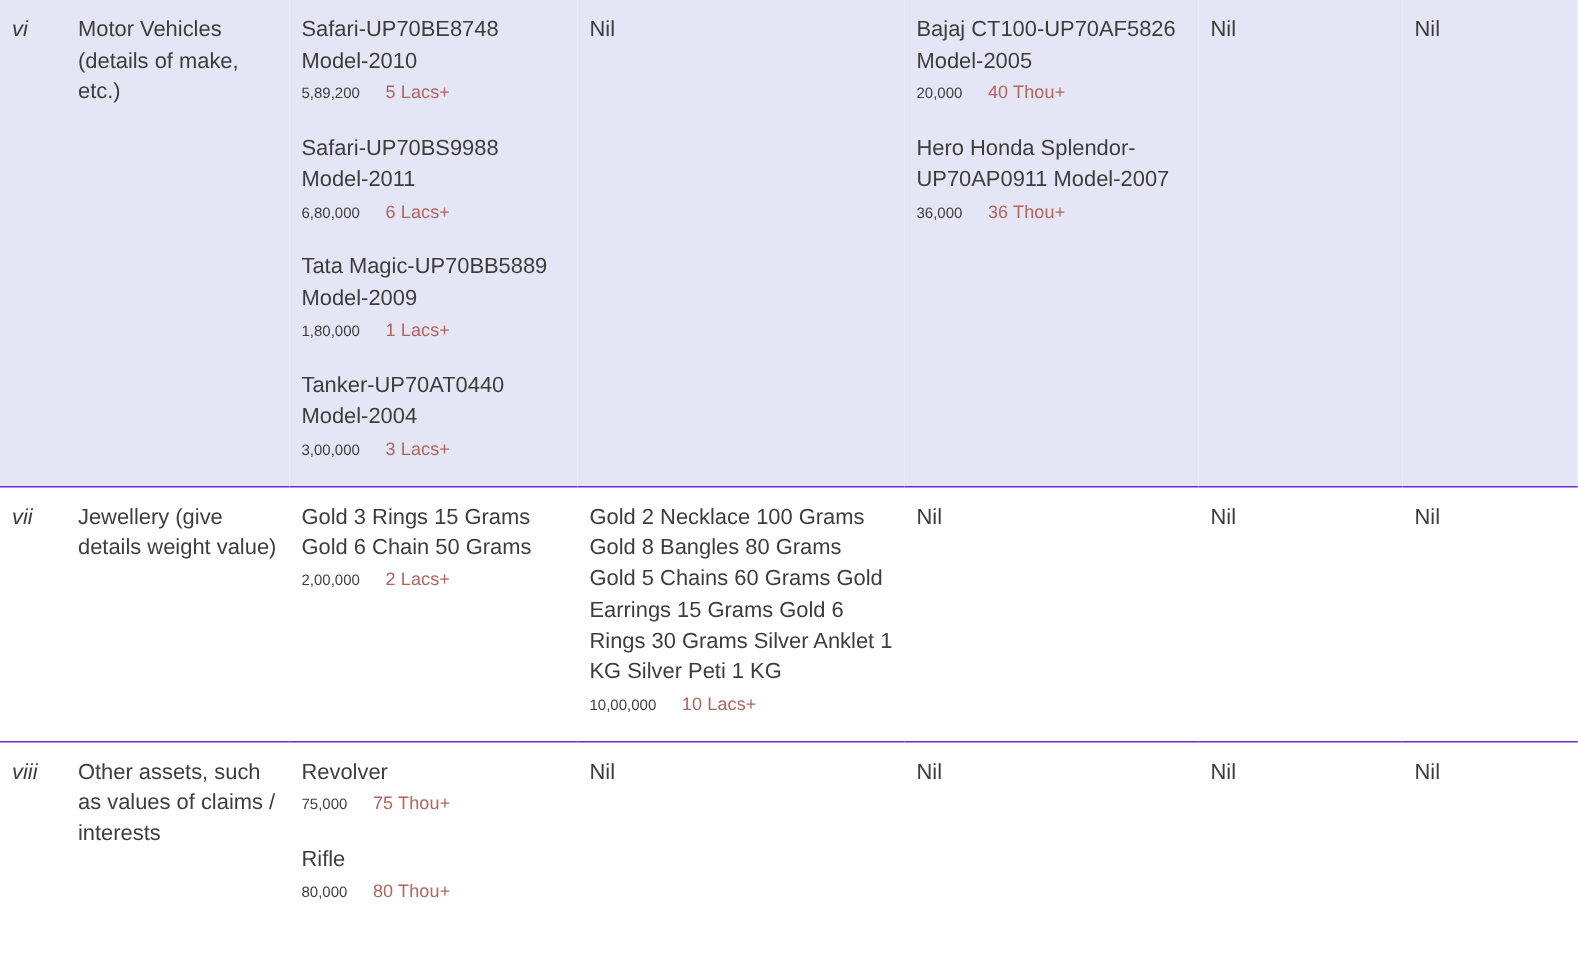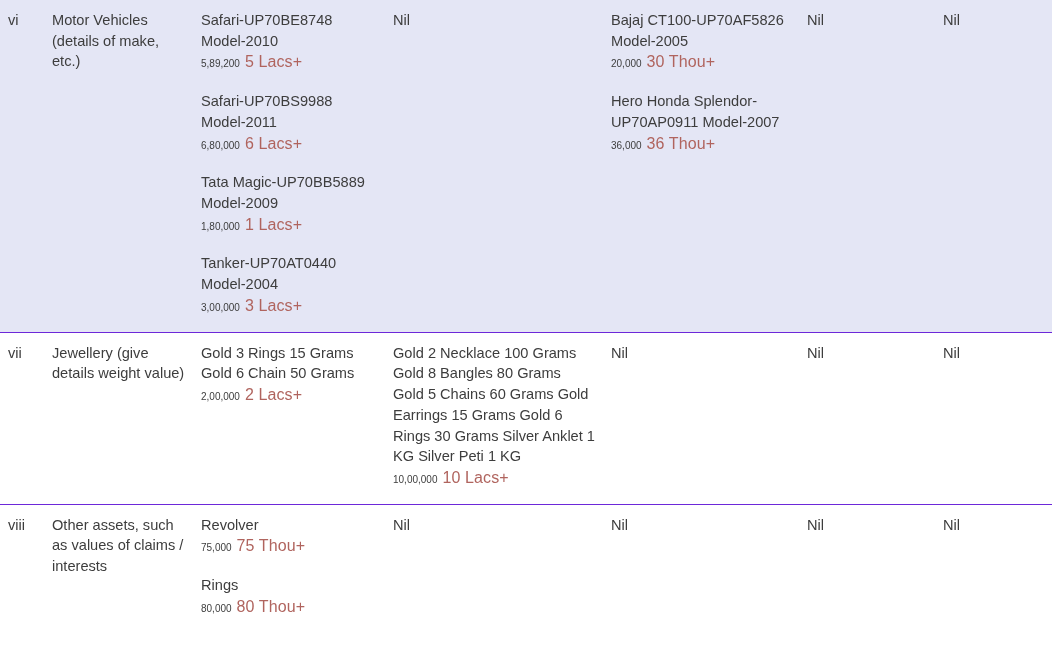--- a/index.html
+++ b/index.html
@@ -32,21 +32,21 @@
   }
 
   .asset-table td {
     vertical-align: top;
     padding: 10px 8px 14px 8px;
     font-size: 14.6px;
     line-height: 1.42;
     color: #3d3d3d;
   }
 
-  .col-rn    { width: 28px;  padding-left: 6px; padding-right: 2px; }
+  .col-rn    { width: 28px;  padding-left: 6px; padding-right: 2px; font-style: italic; }
   .col-label { width: 133px; margin-top: 34px; }
   .col-self  { width: 176px; }
   .col-spouse{ width: 202px; }
   .col-dep1  { width: 180px; }
   .col-dep2  { width: 120px; }
   .col-dep3  { width: 100px; }
   .col-total { width: 113px; text-align: right; padding-right: 20px; }
 
   .rn {
     font-size: 14.6px;
@@ -56,23 +56,23 @@
   .asset-entry { margin: 0 0 0 0; }
   .asset-entry + .asset-entry { margin-top: 17px; }
 
   .entry-desc { display: block; }
 
   .entry-amount-line { display: block; white-space: nowrap; }
 
   .amount { font-size: 10px; color: #3d3d3d; }
 
   .badge {
-    font-size: 16px;
+    font-size: 12px;
     color: #b0645e;
-    margin-left: 5px;
+    margin-left: 17px;
     letter-spacing: 0.1px;
     white-space: nowrap;
   }
 </style>
 </head>
 <body>
 
 <table class="asset-table">
   <tbody>
       <tr class="row-highlight">
@@ -97,21 +97,21 @@
           </div>
         </td>
         <td class="col-spouse">
           <div class="asset-entry">
             <span class="entry-desc">Nil</span>
           </div>
         </td>
         <td class="col-dep1">
           <div class="asset-entry">
             <span class="entry-desc">Bajaj CT100-UP70AF5826 Model-2005</span>
-            <span class="entry-amount-line"><span class="amount">20,000</span><span class="badge">30 Thou+</span></span>
+            <span class="entry-amount-line"><span class="amount">20,000</span><span class="badge">40 Thou+</span></span>
           </div>
           <div class="asset-entry">
             <span class="entry-desc">Hero Honda Splendor-UP70AP0911 Model-2007</span>
             <span class="entry-amount-line"><span class="amount">36,000</span><span class="badge">36 Thou+</span></span>
           </div>
         </td>
         <td class="col-dep2">
           <div class="asset-entry">
             <span class="entry-desc">Nil</span>
           </div>
@@ -157,21 +157,21 @@
       </tr>
       <tr class="row-plain row-sep">
         <td class="col-rn"><span class="rn">viii</span></td>
         <td class="col-label"><span>Other assets, such as values of claims / interests</span></td>
         <td class="col-self">
           <div class="asset-entry">
             <span class="entry-desc">Revolver</span>
             <span class="entry-amount-line"><span class="amount">75,000</span><span class="badge">75 Thou+</span></span>
           </div>
           <div class="asset-entry">
-            <span class="entry-desc">Rings</span>
+            <span class="entry-desc">Rifle</span>
             <span class="entry-amount-line"><span class="amount">80,000</span><span class="badge">80 Thou+</span></span>
           </div>
         </td>
         <td class="col-spouse">
           <div class="asset-entry">
             <span class="entry-desc">Nil</span>
           </div>
         </td>
         <td class="col-dep1">
           <div class="asset-entry">

